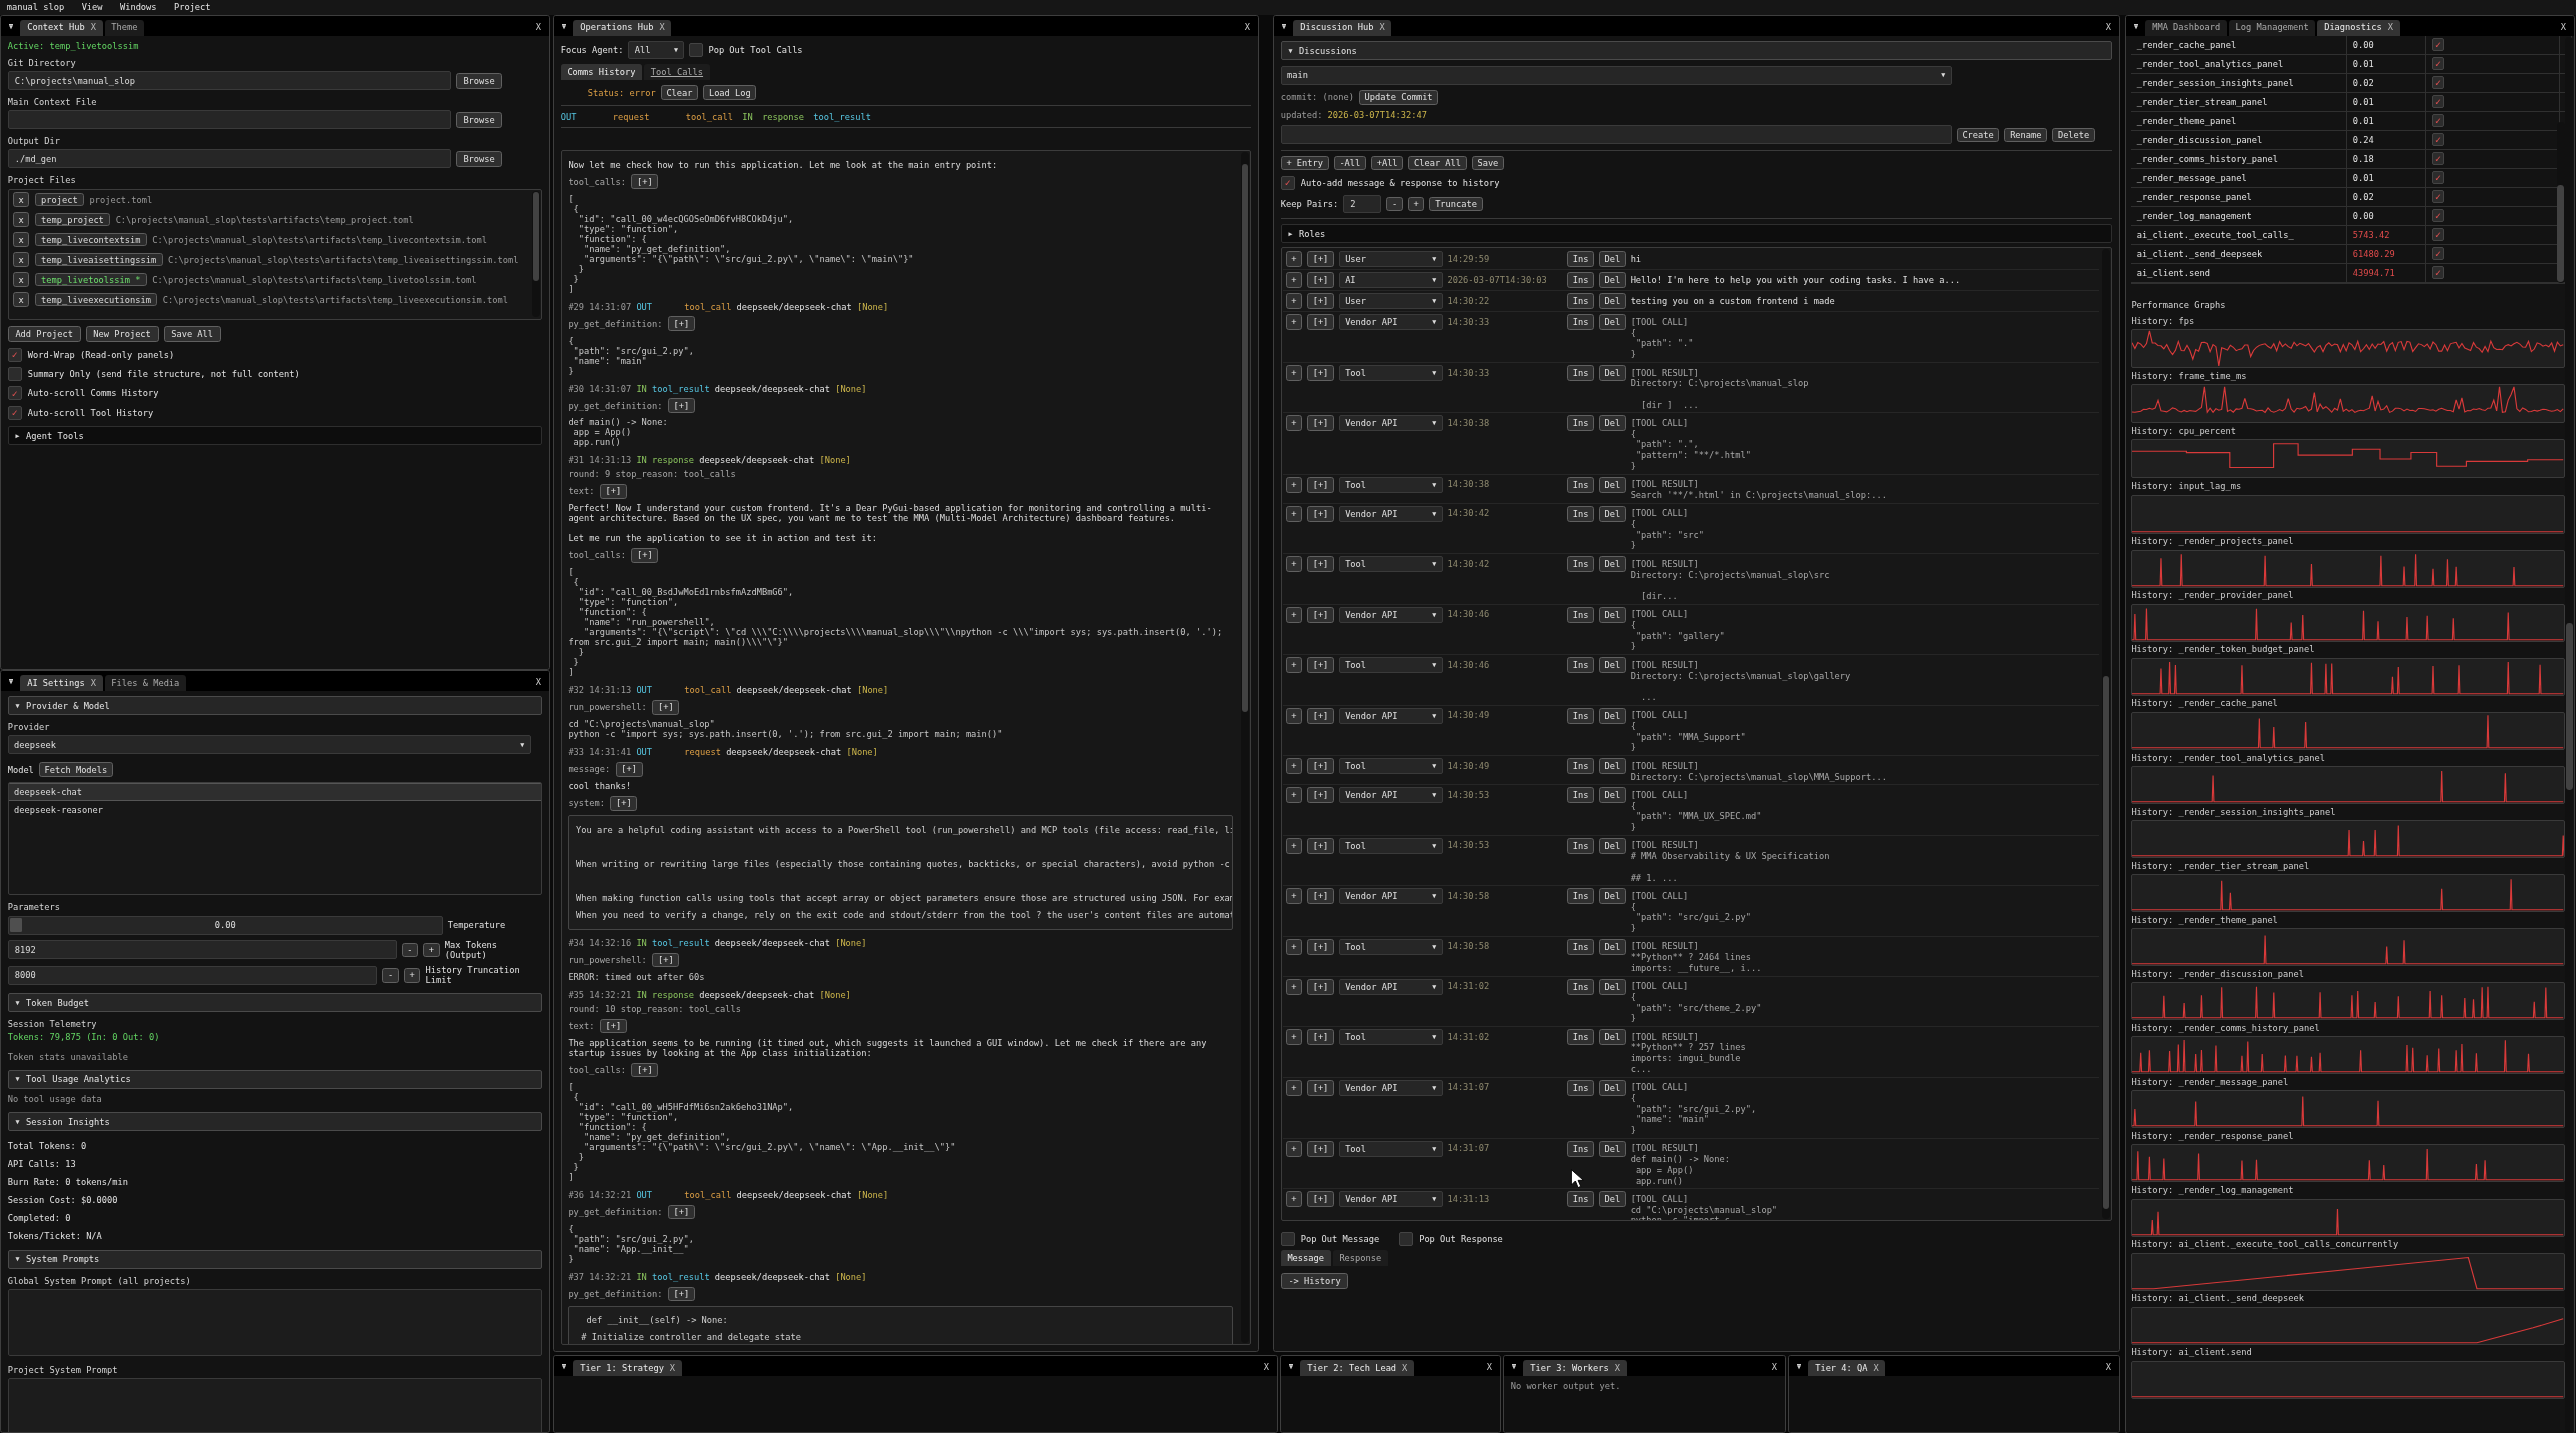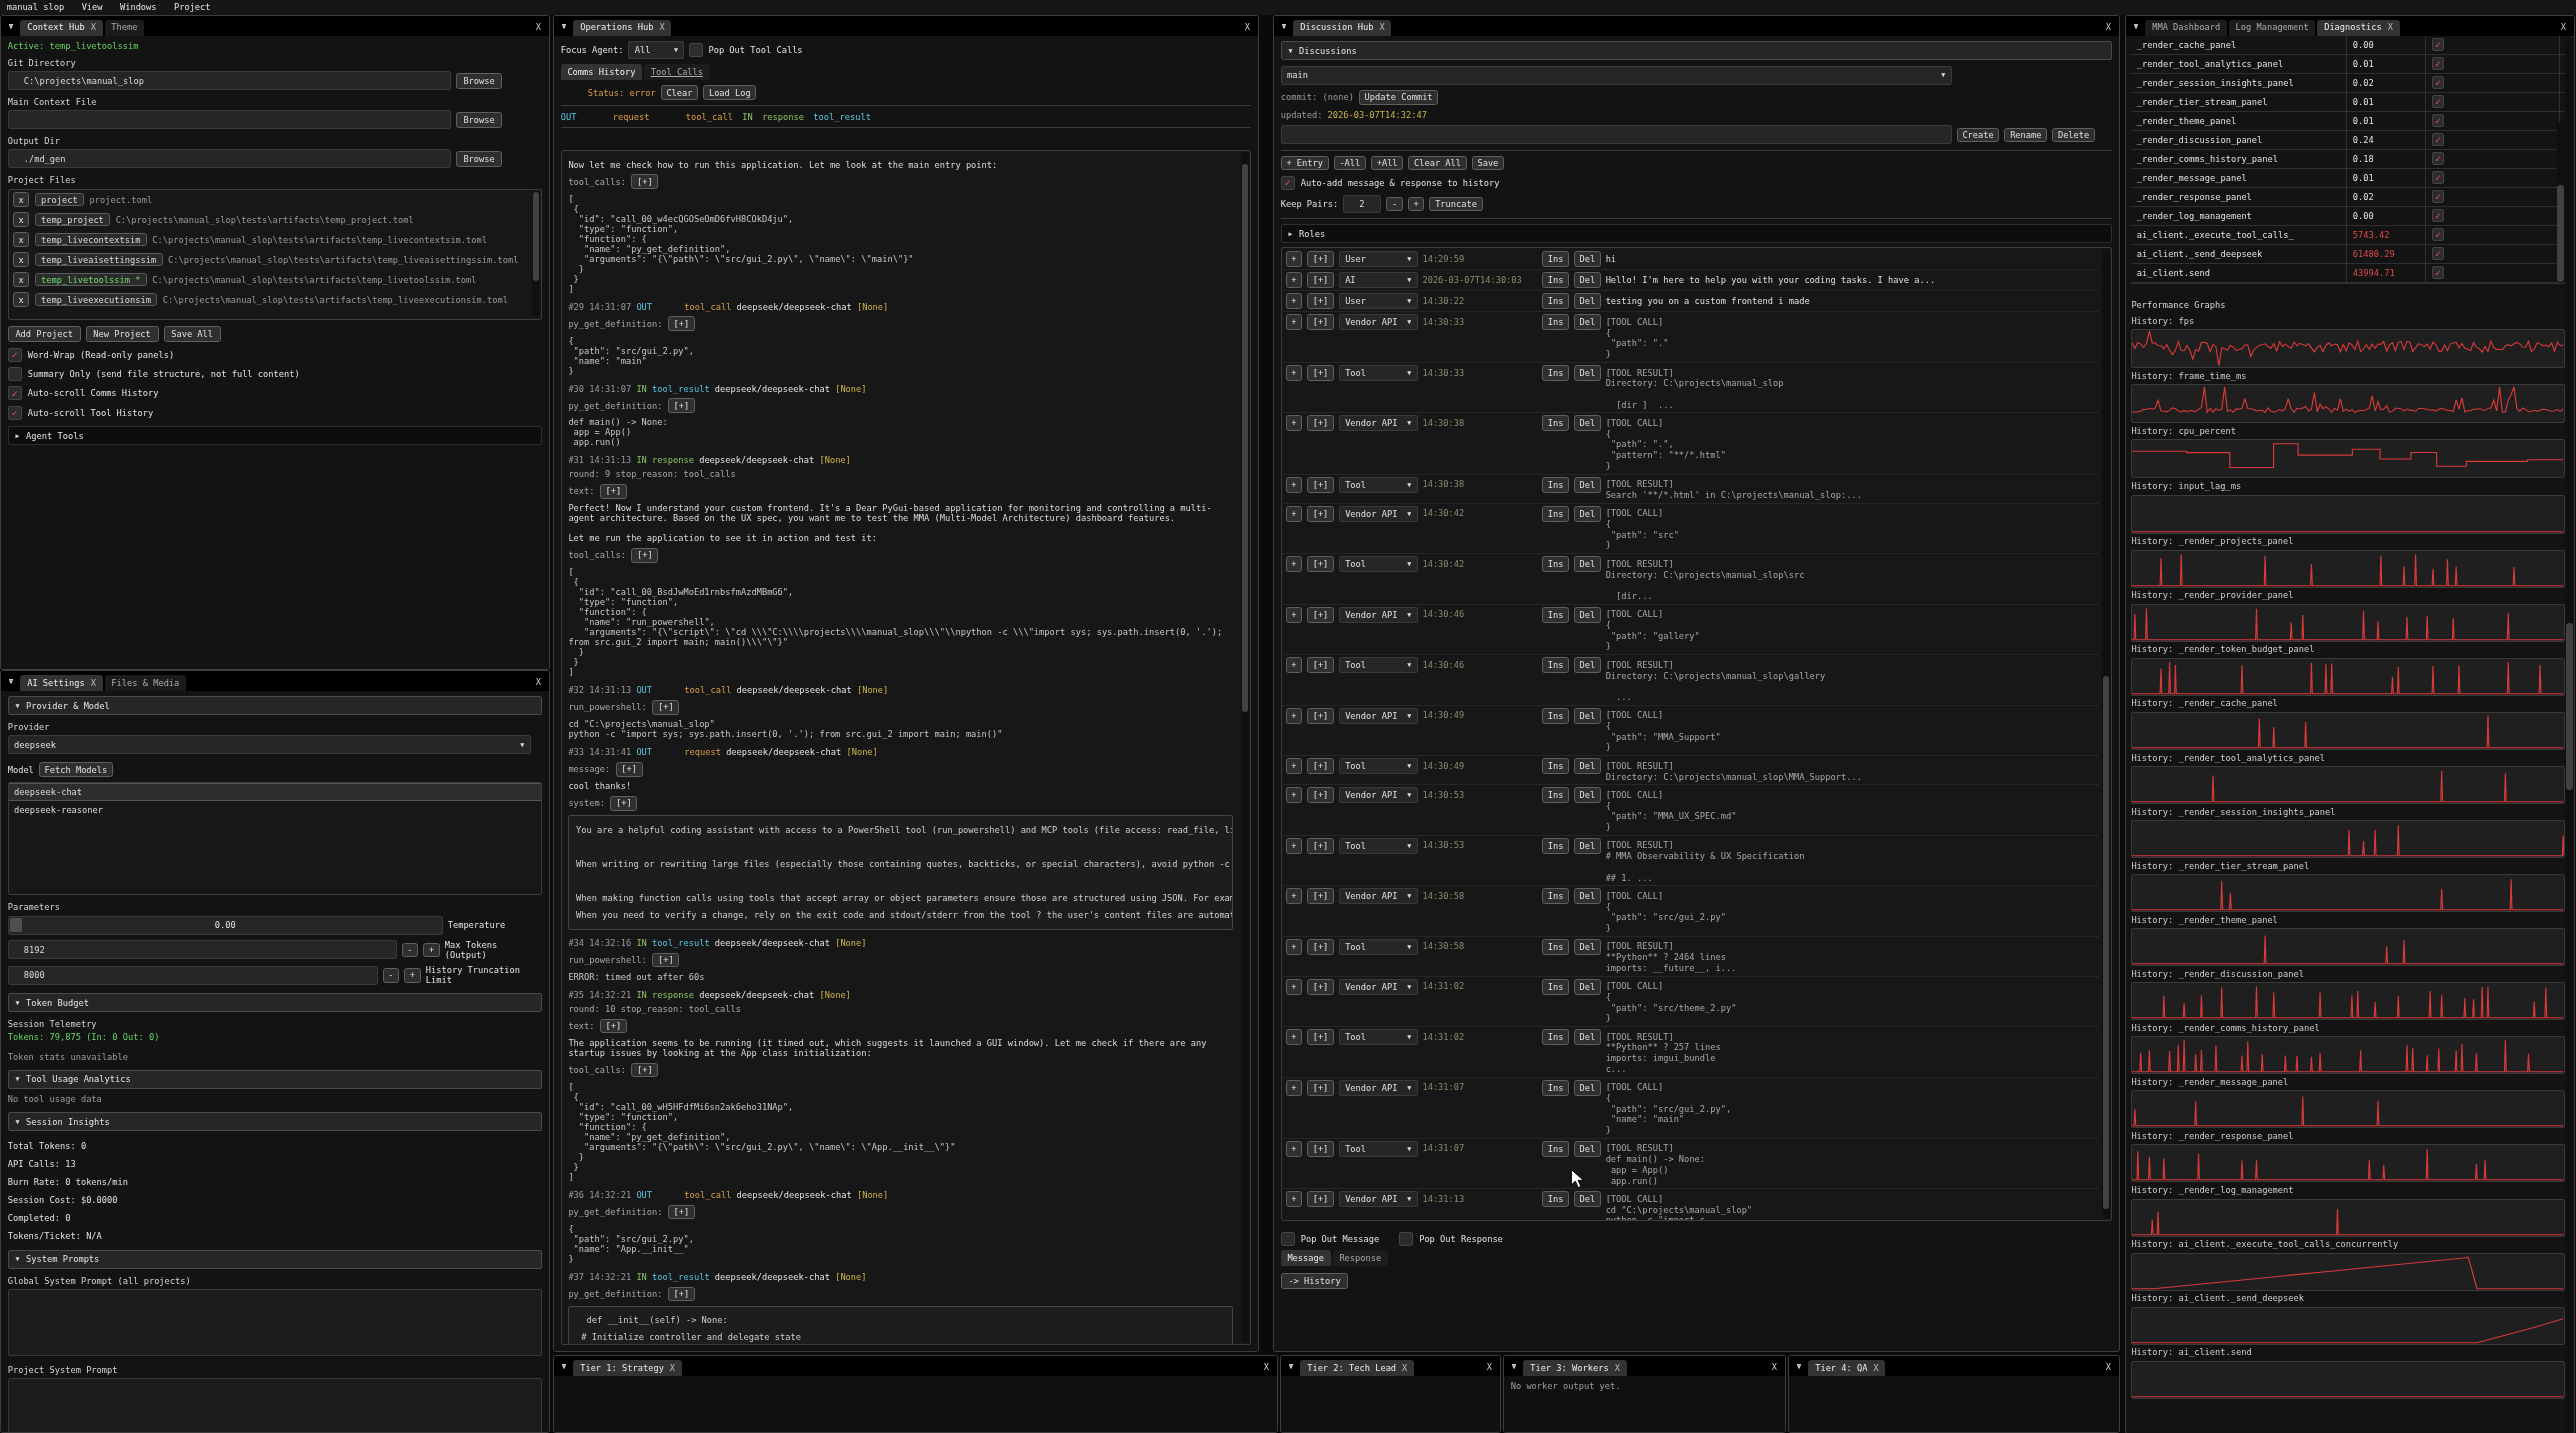--- a/index.html
+++ b/index.html
@@ -14,21 +14,21 @@
     color:#cfcfcf; font-size:6.7px; flex:0 0 auto; }
   .collapse-btn i { font-style:normal; border-top:1.3px solid #cfcfcf; padding-top:0.7px; line-height:5.4px; }
   .tab { background:#1c1c1c; color:#aaa; padding:2.7px 6.7px 3.4px 6.7px; border-radius:3.4px 3.4px 0 0; white-space:nowrap; }
   .tab.active { background:#333; color:#eee; }
   .tab .tx { margin-left:6px; color:#bbb; }
   .winx { margin-left:auto; color:#ccc; padding:0 5.4px 4px 5.4px; }
   .content { padding:5.4px 6.7px; position:relative; height:calc(100% - 20px); overflow:hidden; }
   .lbl { color:#d6d6d6; margin:6.7px 0 3.4px 0; }
   .row { display:flex; align-items:center; gap:5px; }
   .input { background:#262626; border:0.7px solid #3a3a3a; border-radius:2px; height:19px;
-    display:flex; align-items:center; padding:0 15px; color:#dcdcdc; white-space:nowrap; overflow:hidden; }
+    display:flex; align-items:center; padding:0 6px; color:#dcdcdc; white-space:nowrap; overflow:hidden; }
   .btn { background:#2f2f2f; border:0.7px solid #606060; border-radius:2.7px; color:#e0e0e0;
     padding:2px 6.7px; white-space:nowrap; display:inline-flex; align-items:center; justify-content:center; }
   .btn.small { padding:1.3px 4.7px; }
   .combo { background:#262626; border:0.7px solid #3a3a3a; border-radius:2px; height:19px;
     display:flex; align-items:center; padding:0 5.4px; color:#e0e0e0; position:relative; }
   .combo .arr { margin-left:auto; color:#dcdcdc; font-size:6.7px; padding-left:6.7px; }
   .chkrow { display:flex; align-items:center; gap:6px; margin:5.4px 0; }
   .chk { width:14px; height:14px; background:#2c2c2c; border:0.7px solid #444; border-radius:2px;
     display:flex; align-items:center; justify-content:center; color:#d94f4f; font-weight:bold; font-size:10px; flex:0 0 auto; }
   .chk.off { color:transparent; }
@@ -60,21 +60,21 @@
   #ops-feed .f-msg { color:#dcdcdc; white-space:pre-wrap; margin:3.4px 0; }
   #ops-feed .f-meta { color:#a8a8a8; margin:4px 0; }
   #ops-feed .f-code { color:#c8c8c8; white-space:pre-wrap; margin:2.7px 0; }
   #ops-feed .f-hdr { margin:8px 0 4px 0; white-space:pre-wrap; }
   #ops-feed .f-key { display:flex; align-items:center; gap:5.4px; margin:4.7px 0; color:#a8a8a8; }
   #ops-feed .f-box { background:#1d1d1d; border:0.7px solid #454545; border-radius:2px; padding:5.4px 6.7px;
     color:#cfcfcf; white-space:pre; overflow:hidden; line-height:17px; margin:4px 0; position:relative; }
   
   .ent { display:flex; gap:4.7px; padding:2px 2.7px; border-bottom:0.7px solid #262626; align-items:flex-start; }
   .ent .btn { height:16px; padding:0 4.7px; }
-  .ent .combo { height:16px; width:79px; flex:0 0 auto; }
+  .ent .combo { height:16px; width:104px; flex:0 0 auto; }
   .ent .etime { color:#8f8a6f; width:115px; flex:0 0 auto; padding-top:2.7px; white-space:nowrap; }
   .ent .etext { white-space:pre-wrap; line-height:10.7px; padding-top:2.7px; overflow:hidden; }
   .ent .etext.toolish { color:#a8a8a8; } .ent .etext.userish { color:#e0e0e0; }
   
   .dg-row { display:grid; grid-template-columns:216px 79px 134px 1fr; height:19px; align-items:center;
     border-bottom:0.7px solid #303030; }
   .dg-row > div { padding:0 5.4px; border-right:0.7px solid #303030; height:100%; display:flex; align-items:center;
     white-space:nowrap; overflow:hidden; }
   .dg-row .chk { width:12.7px; height:12.7px; }
   .graph-label { color:#cfcfcf; height:13.4px; margin-top:2.7px; }

